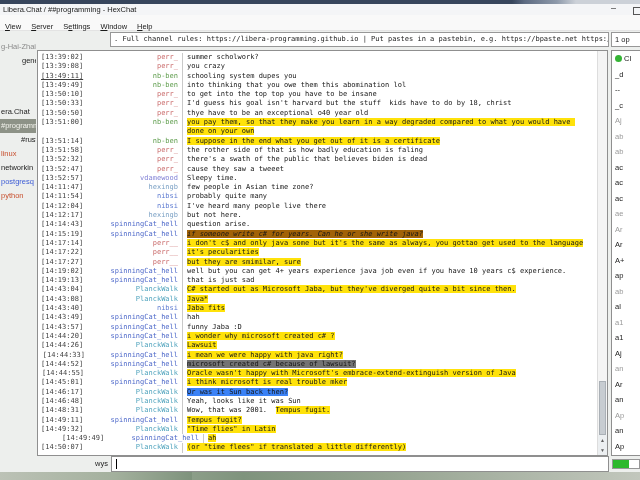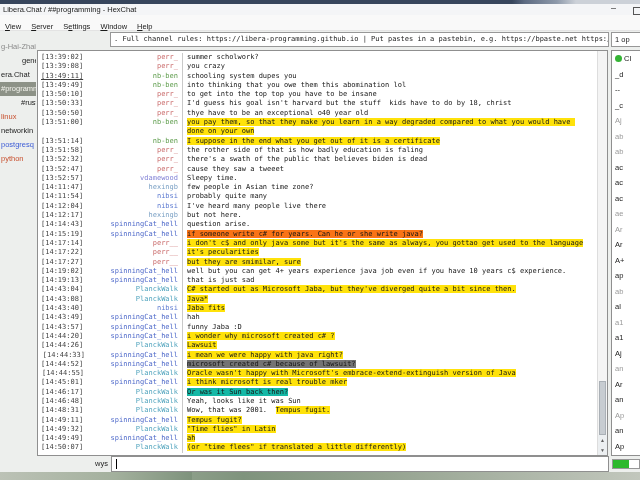--- a/index.html
+++ b/index.html
@@ -85,21 +85,21 @@
   <span id="topic-text">. Full channel rules: https://libera-programming.github.io | Put pastes in a pastebin, e.g. https://bpaste.net https://ideone.com</span>
 </div>
 
 <div id="ops-box">
   <span id="ops-text">1 op</span>
 </div>
 
 <div id="tree-pane">
     <div class="tree-item" style="color: rgb(138, 138, 138);">g-Hai-Zhai</div>
     <div class="tree-item" style="color: rgb(28, 28, 28); margin-left: 21px;">general</div>
-    <div class="tree-item" style="color: rgb(28, 28, 28);">era.Chat</div>
+    <div class="tree-item" style="color: rgb(28, 28, 28); margin-top: 37px;">era.Chat</div>
     <div class="tree-item" style="background: rgb(141, 146, 135); color: rgb(244, 244, 238);">#programm</div>
     <div class="tree-item" style="color: rgb(28, 28, 28); padding-left: 21px;">#rust</div>
     <div class="tree-item" style="color: rgb(200, 80, 47);">linux</div>
     <div class="tree-item" style="color: rgb(28, 28, 28);">networkin</div>
     <div class="tree-item" style="color: rgb(60, 92, 214);">postgresq</div>
     <div class="tree-item" style="color: rgb(200, 80, 47);">python</div>
   </div>
 
 <div id="chat-box">
   <div id="chat-log">
@@ -189,21 +189,21 @@
         <span class="msg">but not here.</span>
       </div>
       <div class="row">
         <span class="ts" style="color: rgb(63, 63, 63);">[14:14:43]</span>
         <span class="nick" style="color: rgb(77, 104, 201);">spinningCat_hell</span>
         <span class="msg">question arise.</span>
       </div>
       <div class="row">
         <span class="ts" style="color: rgb(63, 63, 63);">[14:15:19]</span>
         <span class="nick" style="color: rgb(77, 104, 201);">spinningCat_hell</span>
-        <span class="msg"><span style="background: #f97316;">if someone write c# for years. Can he or she write java?</span></span>
+        <span class="msg"><span style="background: #a16207; font-style: italic;">if someone write c# for years. Can he or she write java?</span></span>
       </div>
       <div class="row">
         <span class="ts" style="color: rgb(63, 63, 63);">[14:17:14]</span>
         <span class="nick" style="color: rgb(201, 106, 106);">perr__</span>
         <span class="msg"><span style="background: rgb(255, 226, 10);">i don't c$ and only java some but it's the same as always, you gottao get used to the language</span></span>
       </div>
       <div class="row">
         <span class="ts" style="color: rgb(63, 63, 63);">[14:17:22]</span>
         <span class="nick" style="color: rgb(201, 106, 106);">perr__</span>
         <span class="msg"><span style="background: rgb(255, 226, 10);">it's pecularities</span></span>
@@ -274,21 +274,21 @@
         <span class="msg"><span style="background: rgb(255, 226, 10);">Oracle wasn't happy with Microsoft's embrace-extend-extinguish version of Java</span></span>
       </div>
       <div class="row">
         <span class="ts" style="color: rgb(63, 63, 63);">[14:45:01]</span>
         <span class="nick" style="color: rgb(77, 104, 201);">spinningCat_hell</span>
         <span class="msg"><span style="background: rgb(255, 226, 10);">i think microsoft is real trouble mker</span></span>
       </div>
       <div class="row">
         <span class="ts" style="color: rgb(63, 63, 63);">[14:46:17]</span>
         <span class="nick" style="color: rgb(79, 163, 189);">PlanckWalk</span>
-        <span class="msg"><span style="background: #14b8a6;">Or was it Sun back then?</span></span>
+        <span class="msg"><span style="background: #3b82f6;">Or was it Sun back then?</span></span>
       </div>
       <div class="row">
         <span class="ts" style="color: rgb(63, 63, 63);">[14:46:48]</span>
         <span class="nick" style="color: rgb(79, 163, 189);">PlanckWalk</span>
         <span class="msg">Yeah, looks like it was Sun</span>
       </div>
       <div class="row">
         <span class="ts" style="color: rgb(63, 63, 63);">[14:48:31]</span>
         <span class="nick" style="color: rgb(79, 163, 189);">PlanckWalk</span>
         <span class="msg">Wow, that was 2001.  <span style="background: rgb(255, 226, 10);">Tempus fugit.</span></span>
@@ -297,21 +297,21 @@
         <span class="ts" style="color: rgb(63, 63, 63);">[14:49:11]</span>
         <span class="nick" style="color: rgb(77, 104, 201);">spinningCat_hell</span>
         <span class="msg"><span style="background: rgb(255, 226, 10);">Tempus fugit?</span></span>
       </div>
       <div class="row">
         <span class="ts" style="color: rgb(63, 63, 63);">[14:49:32]</span>
         <span class="nick" style="color: rgb(79, 163, 189);">PlanckWalk</span>
         <span class="msg"><span style="background: rgb(255, 226, 10);">"Time flies" in Latin</span></span>
       </div>
       <div class="row">
-        <span class="ts" style="color: rgb(63, 63, 63);">[14:49:49]</span>
+        <span class="ts" style="color: rgb(63, 63, 63); margin-left: 21px;">[14:49:49]</span>
         <span class="nick" style="color: rgb(77, 104, 201);">spinningCat_hell</span>
         <span class="msg"><span style="background: rgb(255, 226, 10);">ah</span></span>
       </div>
       <div class="row">
         <span class="ts" style="color: rgb(63, 63, 63);">[14:50:07]</span>
         <span class="nick" style="color: rgb(79, 163, 189);">PlanckWalk</span>
         <span class="msg"><span style="background: rgb(255, 226, 10);">(or "time flees" if translated a little differently)</span></span>
       </div>
     </div>
   <div id="chat-scrollbar">

